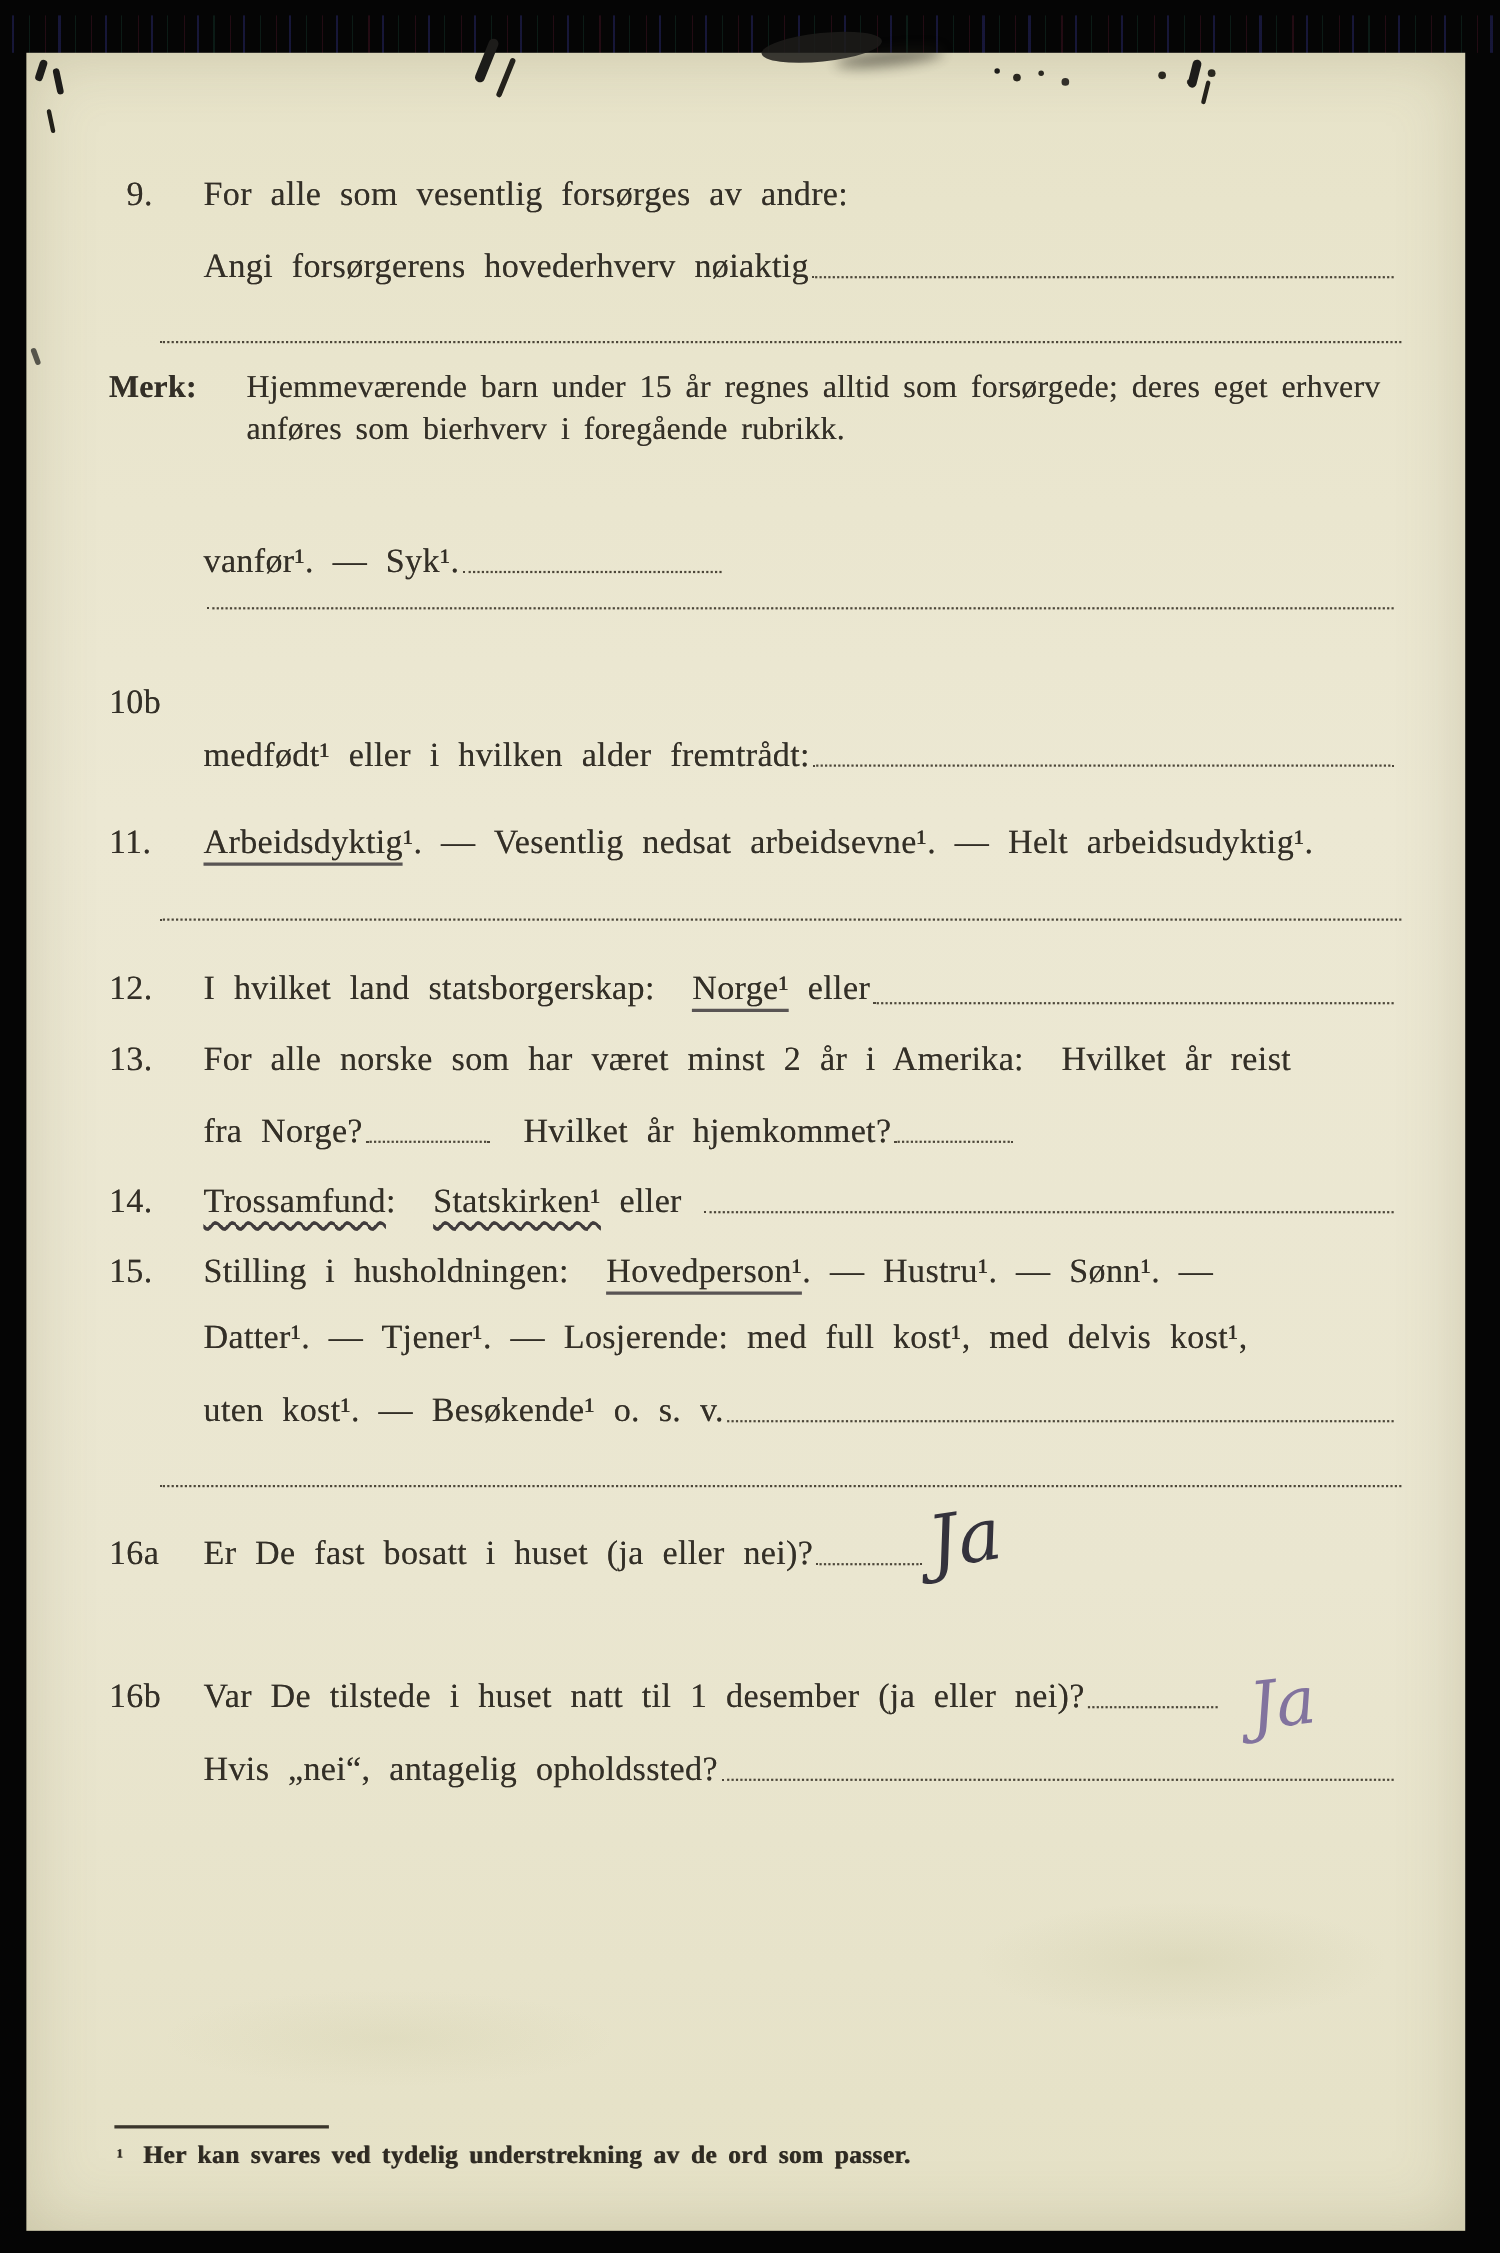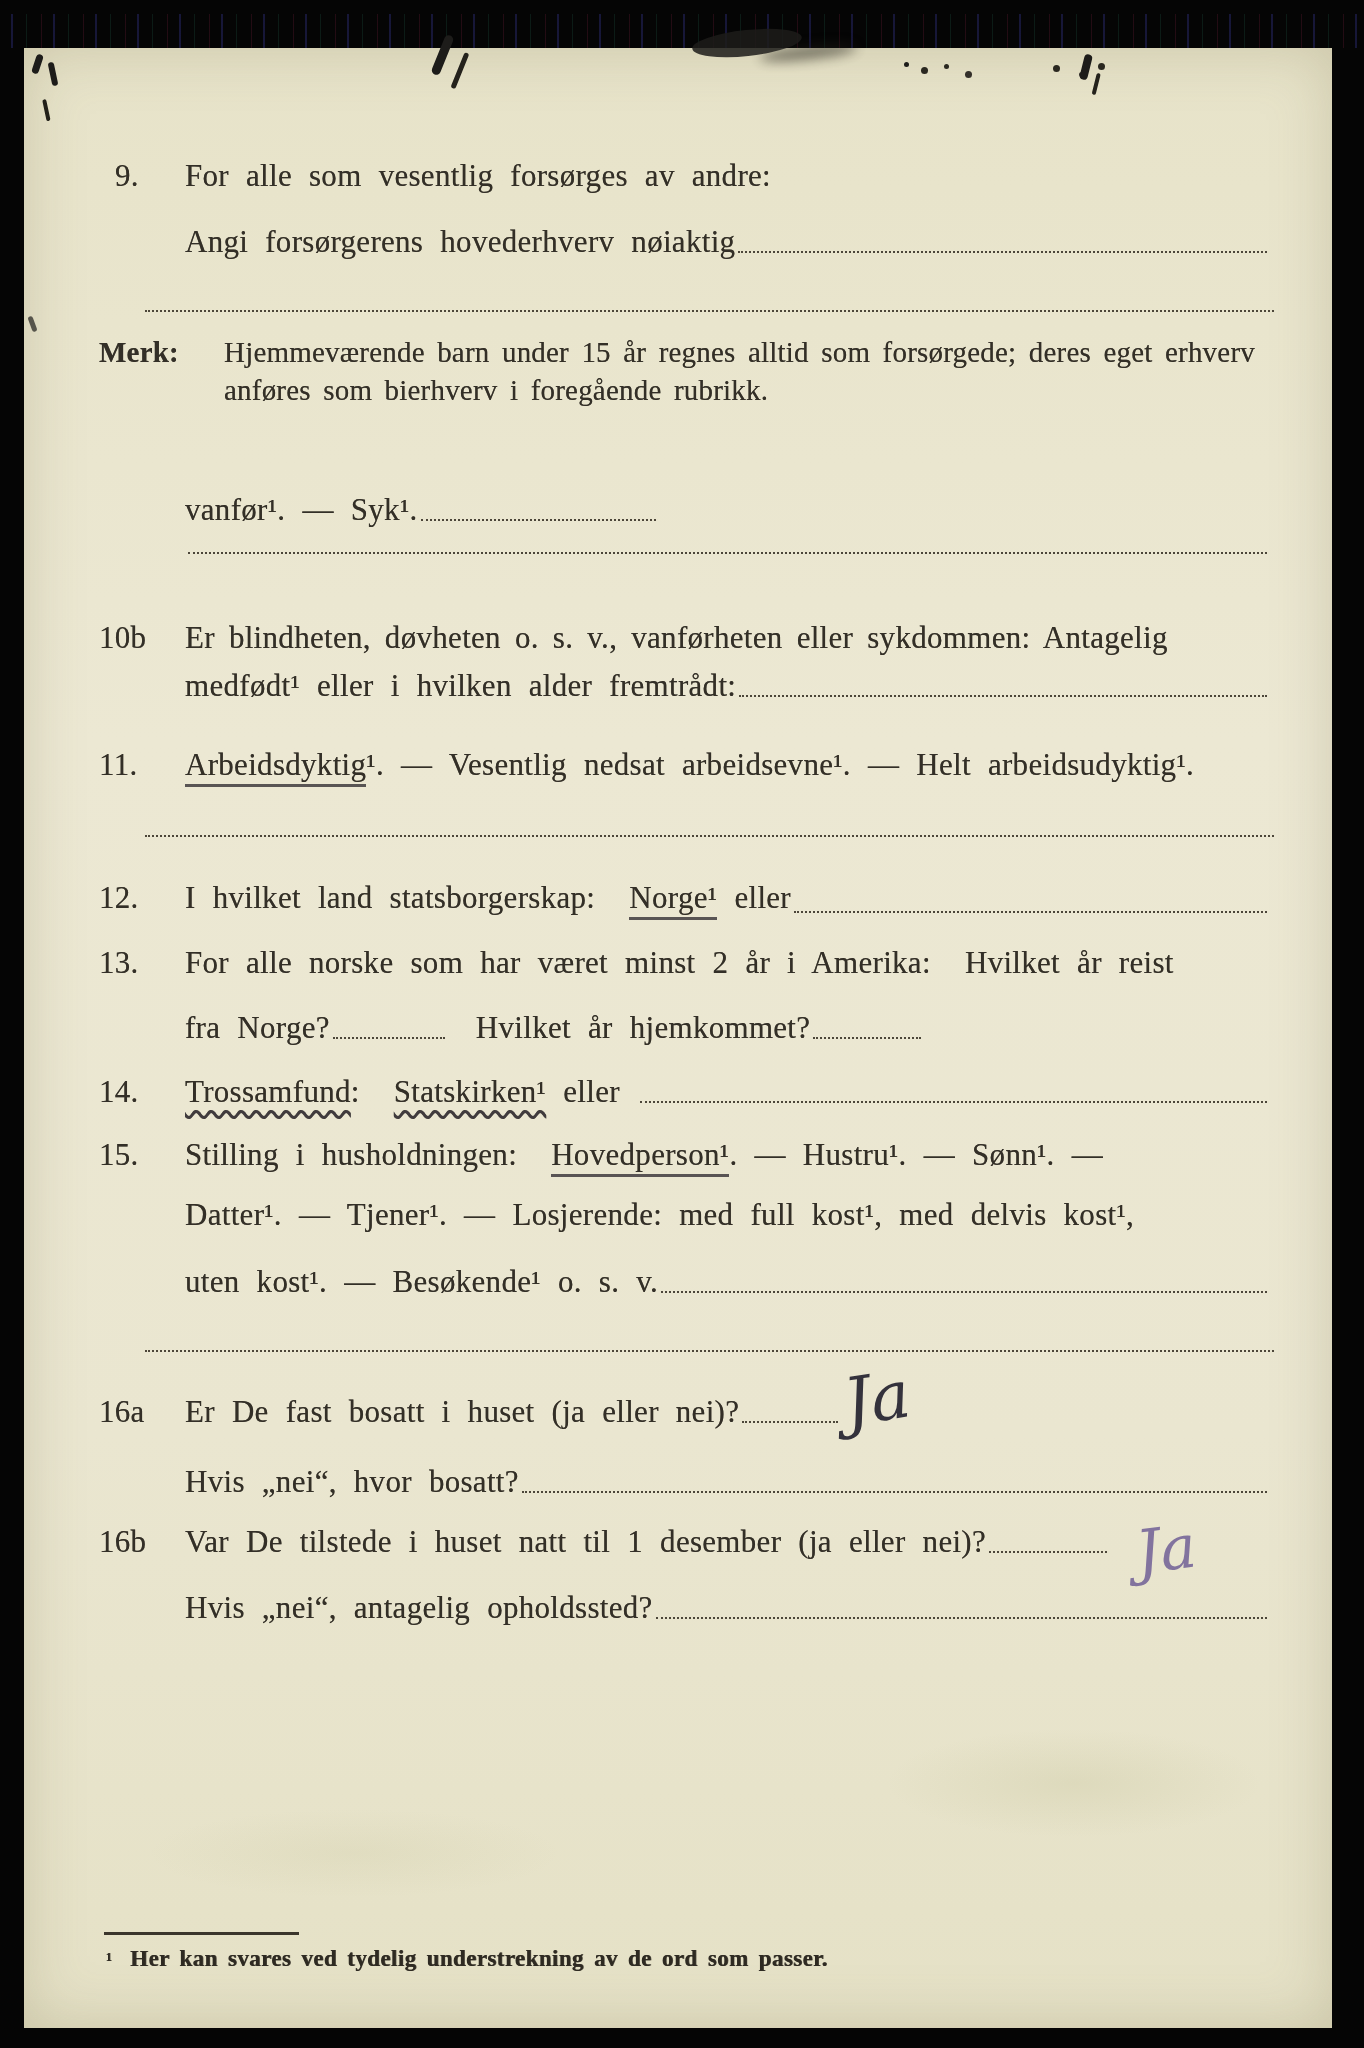--- a/index.html
+++ b/index.html
@@ -119,21 +119,20 @@
   <div class="row indent" style="top:444px">
     <span class="txt">vanfør¹. — Syk¹.</span>
     <span class="leader fixed" style="width:235px"></span>
   </div>
   <div class="row full indent" style="top:504px">
     <span class="leader"></span>
   </div>
 
   <div class="row full" style="top:572px">
     <span class="num">10b</span>
-    <span class="txt" style="word-spacing:6px">Er blindheten, døvheten o. s. v., vanførheten eller sykdommen: Antagelig</span>
   </div>
   <div class="row full indent" style="top:620px">
     <span class="txt">medfødt¹ eller i hvilken alder fremtrådt:</span>
     <span class="leader"></span>
   </div>
 
   <div class="row full" style="top:699px">
     <span class="num">11.</span>
     <span class="txt pen-u">Arbeidsdyktig</span>
     <span class="txt">¹. — Vesentlig nedsat arbeidsevne¹. — Helt arbeidsudyktig¹.</span>
@@ -184,24 +183,20 @@
   </div>
 
   <div class="sep" style="top:1302px"></div>
 
   <div class="row" style="top:1346px">
     <span class="num">16a</span>
     <span class="txt">Er De fast bosatt i huset (ja eller nei)?</span>
     <span class="leader fixed" style="width:96px"></span>
   </div>
   <div class="hand a16a">Ja</div>
-  <div class="row full indent" style="top:1416px">
-    <span class="txt">Hvis „nei“, hvor bosatt?</span>
-    <span class="leader"></span>
-  </div>
 
   <div class="row" style="top:1476px">
     <span class="num">16b</span>
     <span class="txt">Var De tilstede i huset natt til 1 desember (ja eller nei)?</span>
     <span class="leader fixed" style="width:118px"></span>
   </div>
   <div class="hand a16b">Ja</div>
   <div class="row full indent" style="top:1542px">
     <span class="txt">Hvis „nei“, antagelig opholdssted?</span>
     <span class="leader"></span>

